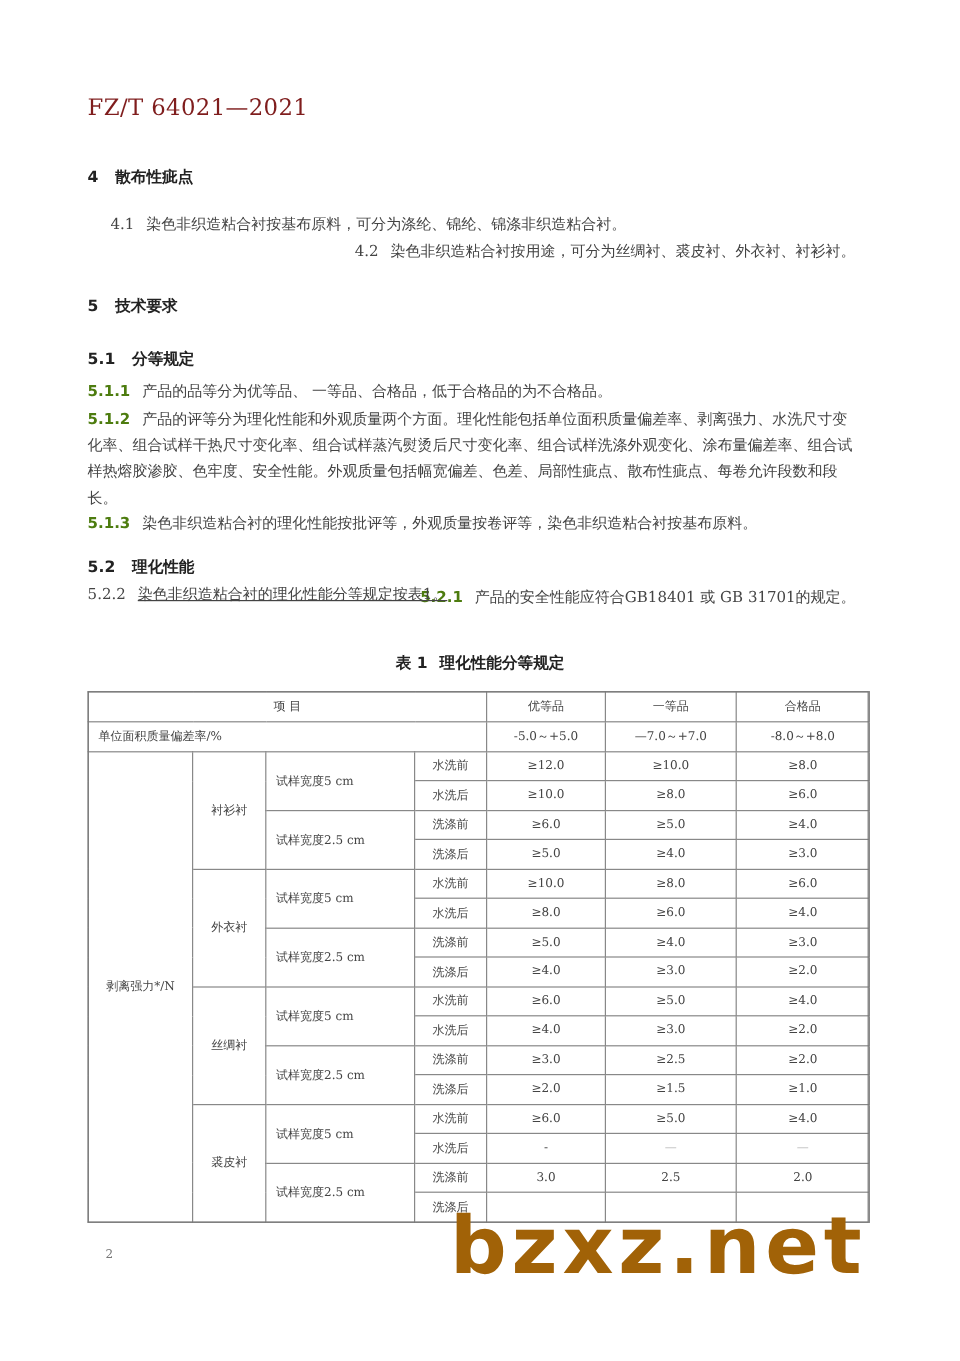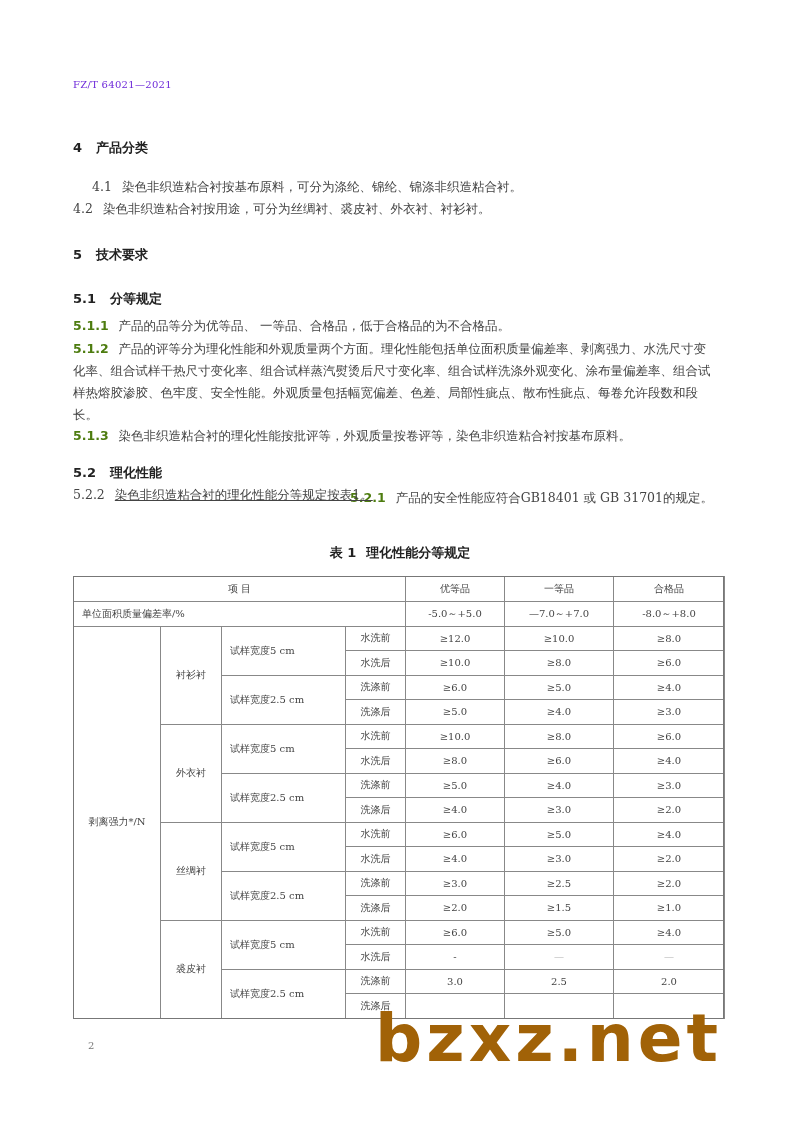--- a/index.html
+++ b/index.html
@@ -1,19 +1,19 @@
 <!DOCTYPE html>
 <html><head>
 <meta charset="utf-8">
 <style>
   html, body { margin:0; padding:0; background:#ffffff; }
   body { width:800px; height:1134px; position:relative; overflow:hidden;
          font-family:"DejaVu Serif","Liberation Serif",serif; color:#333; }
   .page { position:absolute; left:0; top:0; width:800px; height:1134px; background:#fff; }
-  .std-code { position:absolute; left:73px; top:79px; font-size:10px; color:#6d28d9; letter-spacing:0.3px;text-align:center; }
+  .std-code { position:absolute; left:73px; top:79px; font-size:19px; color:#7f1d1d; letter-spacing:0.3px;text-align:center; }
   .h { position:absolute; left:73px; font-family:"DejaVu Sans","Liberation Sans",sans-serif; font-weight:bold; font-size:13px; color:#222; }
   .h .num { display:inline-block; margin-right:14px; }
   .p { position:absolute; left:73px; font-size:12.5px; color:#444; line-height:22px; width:640px; }
   .p .num { display:inline-block; margin-right:10px; }
   .p .num.b { font-weight:bold; font-family:"DejaVu Sans","Liberation Sans",sans-serif; color:#4d7c0f; }
   .caption { position:absolute; left:0; width:800px; top:544px; text-align:center;
              font-family:"DejaVu Sans","Liberation Sans",sans-serif; font-weight:bold; font-size:13px; color:#222; }
   .caption .num { margin-right:10px; }
   table.grade { position:absolute; left:73px; top:576px; width:651px; border-collapse:collapse;
                 font-size:10px; color:#444; table-layout:fixed; }
@@ -26,27 +26,27 @@
                font-weight:bold; font-size:66px; color:#a16207; letter-spacing:4px; }
 </style>
 </head>
 <body>
 
 <div class="page">
 
   <div class="std-code">FZ/T  64021—2021</div>
 
   <div class="h" style="top:139px;">
-    <span class="num">4</span><span>产品分类</span>
+    <span class="num">4</span><span>散布性疵点</span>
   </div>
 
   <div class="p" style="top:176px;margin-left:19px;">
     <span class="num">4.1</span><span>染色非织造粘合衬按基布原料，可分为涤纶、锦纶、锦涤非织造粘合衬。</span>
   </div>
-  <div class="p" style="top:198px;">
+  <div class="p" style="top:198px;text-align:right;">
     <span class="num">4.2</span><span>染色非织造粘合衬按用途，可分为丝绸衬、裘皮衬、外衣衬、衬衫衬。</span>
   </div>
 
   <div class="h" style="top:246px;">
     <span class="num">5</span><span>技术要求</span>
   </div>
 
   <div class="h" style="top:290px;">
     <span class="num">5.1</span><span>分等规定</span>
   </div>

